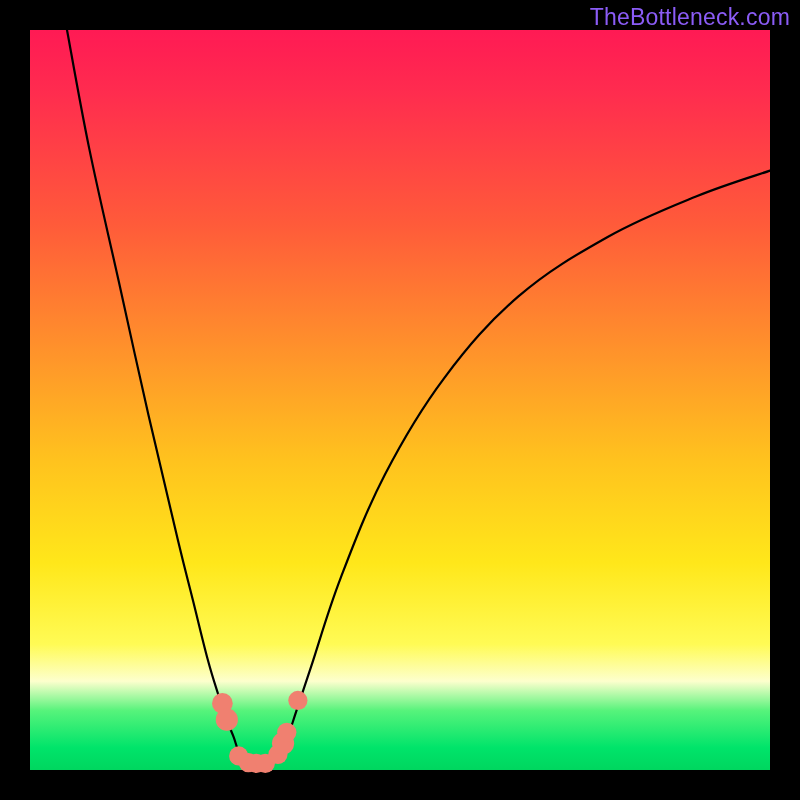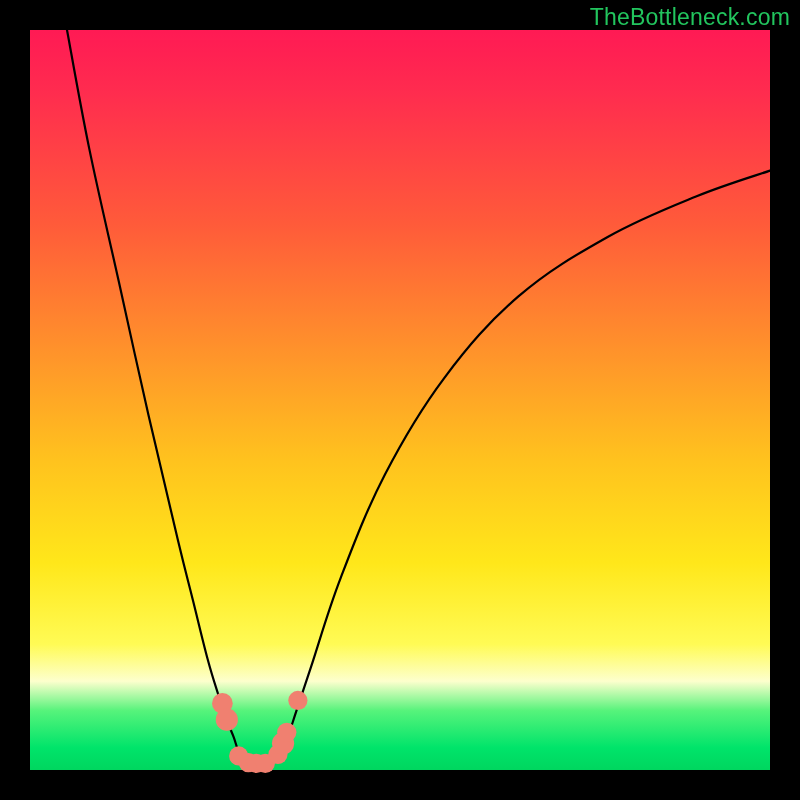--- a/index.html
+++ b/index.html
@@ -38,21 +38,21 @@
       #fdffcd 88%,
       #56f37b 92%,
       #00e46a 97%,
       #00d65f 100%
     );
   }
   .watermark {
     position: absolute;
     top: 4px;
     right: 10px;
-    color: #22c55e;
+    color: #8b5cf6;
     font-size: 23px;
     letter-spacing: 0.2px;
     font-weight: 500;
     user-select: none;
   }
   svg.curve {
     position: absolute;
     left: 0;
     top: 0;
     width: 740px;

